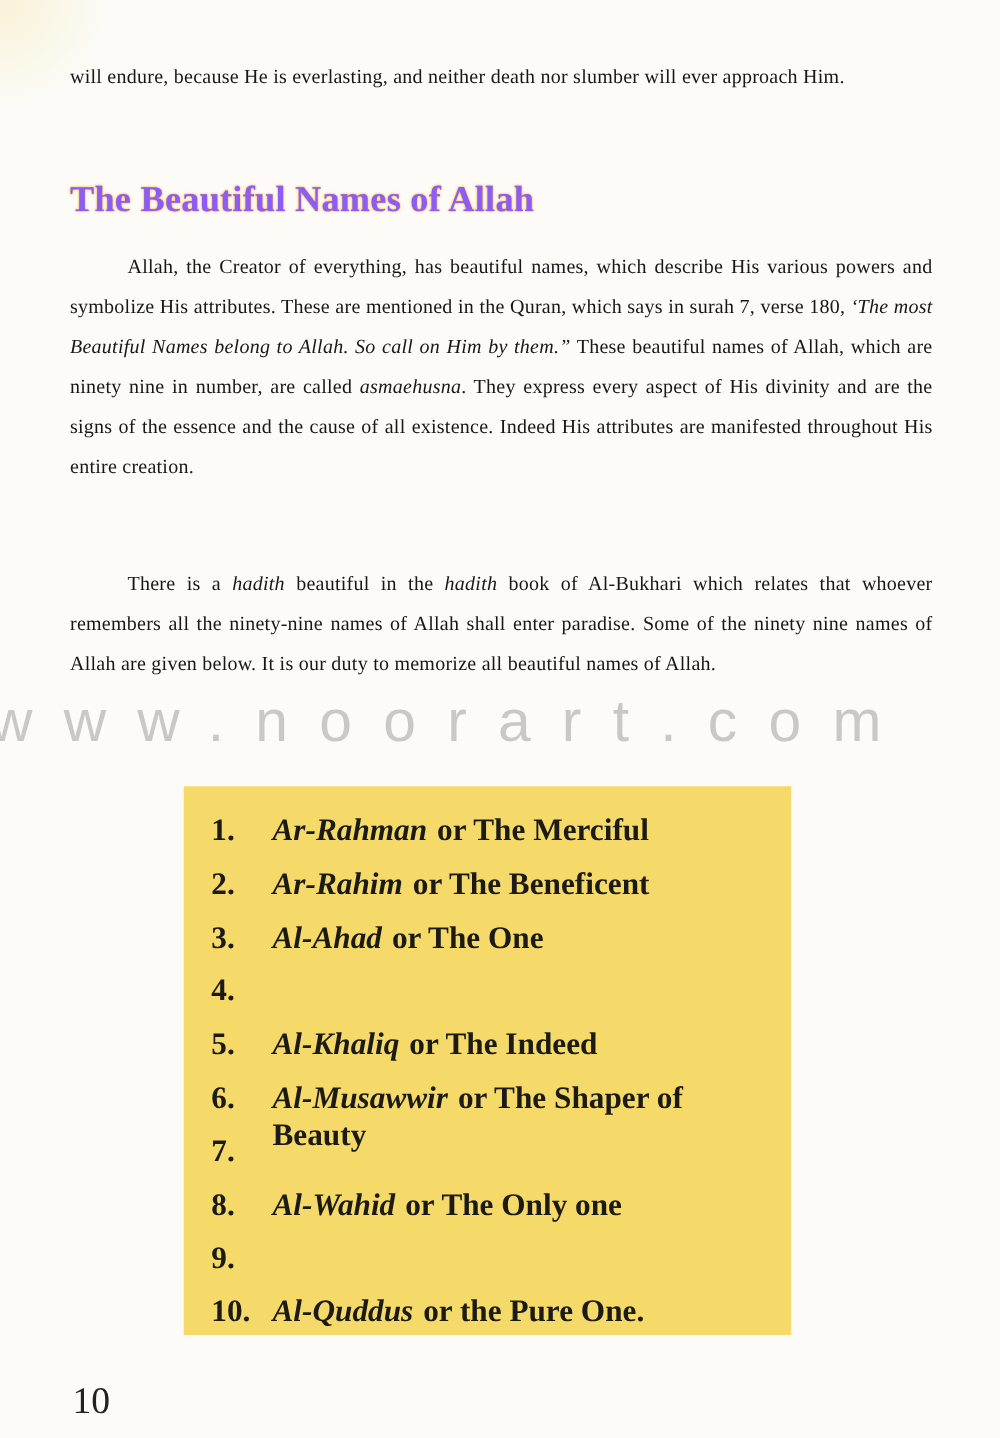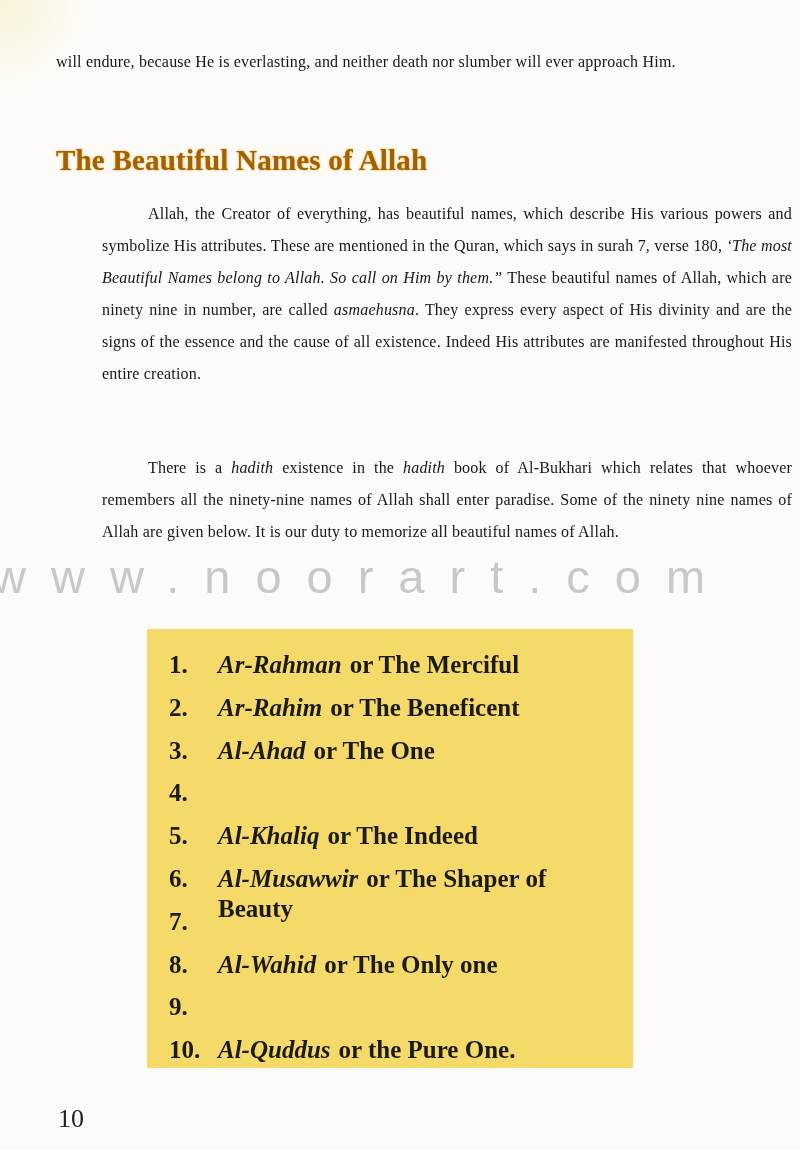--- a/index.html
+++ b/index.html
@@ -30,33 +30,32 @@
     line-height: 32px;
     text-align: justify;
     letter-spacing: 0.2px;
   }
   .intro {
     top: 44px;
     line-height: 35px;
   }
   .indent {
     text-indent: 46px;
-    margin-left: 46px;
   }
   .para1 { top: 198px; }
   .para2 { top: 452px; }
   .it { font-style: italic; }
   h1.heading {
     position: absolute;
     left: 56px;
     top: 144px;
     margin: 0;
     font-size: 29px;
     font-weight: bold;
-    color: #a16207;
+    color: #8b5cf6;
     text-shadow: 0 0 2px rgba(245,166,35,0.9), 0 0 1px rgba(245,166,35,0.9);
     letter-spacing: 0.2px;
   }
   .watermark {
     position: absolute;
     left: -8px;
     top: 552px;
     width: 820px;
     overflow: hidden;
     font-family: "Liberation Sans", sans-serif;
@@ -94,38 +93,38 @@
   .name-row .nm {
     font-style: italic;
   }
   .name-row .rest {
     margin-left: 0.32em;
   }
   .page-number {
     position: absolute;
     left: 58px;
     top: 1104px;
-    font-size: 26px;
+    font-size: 30px;
     color: #222;
   }
 </style>
 </head>
 <body>
 
 <div class="page">
 
   <p class="body-para intro">
     <span>will endure, because He is everlasting, and neither death nor slumber will ever approach Him.</span>
   </p>
 
   <h1 class="heading">The Beautiful Names of Allah</h1>
 
   <p class="body-para indent para1"><span>Allah, the Creator of everything, has beautiful names, which describe His various powers and symbolize His attributes. These are mentioned in the Quran, which says in surah 7, verse 180, </span><span class="it">‘The most Beautiful Names belong to Allah. So call on Him by them.”</span><span> These beautiful names of Allah, which are ninety nine in number, are called </span><span class="it">asmaehusna</span><span>. They express every aspect of His divinity and are the signs of the essence and the cause of all existence. Indeed His attributes are manifested throughout His entire creation.</span></p>
 
-  <p class="body-para indent para2"><span>There is a </span><span class="it">hadith</span><span> existence in the </span><span class="it">hadith</span><span> book of Al-Bukhari which relates that whoever remembers all the ninety-nine names of Allah shall enter paradise. Some of the ninety nine names of Allah are given below. It is our duty to memorize all beautiful names of Allah.</span></p>
+  <p class="body-para indent para2"><span>There is a </span><span class="it">hadith</span><span> beautiful in the </span><span class="it">hadith</span><span> book of Al-Bukhari which relates that whoever remembers all the ninety-nine names of Allah shall enter paradise. Some of the ninety nine names of Allah are given below. It is our duty to memorize all beautiful names of Allah.</span></p>
 
   <div class="watermark">www.noorart.com</div>
 
   <div class="names-box">
     <div class="name-row">
       <span class="num">1.</span>
       <span class="txt"><span class="nm">Ar-Rahman</span><span class="rest">or The Merciful</span></span>
     </div>
     <div class="name-row">
       <span class="num">2.</span>

